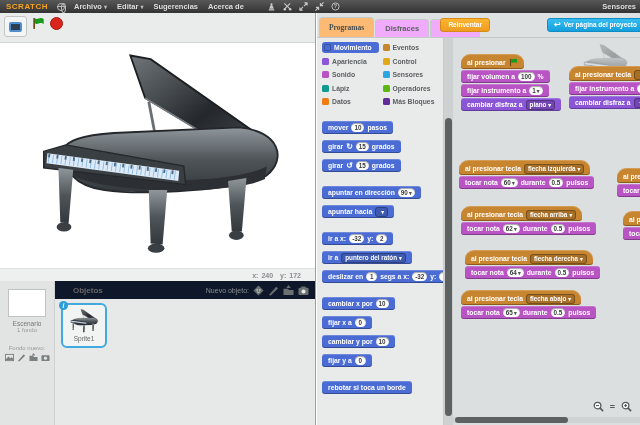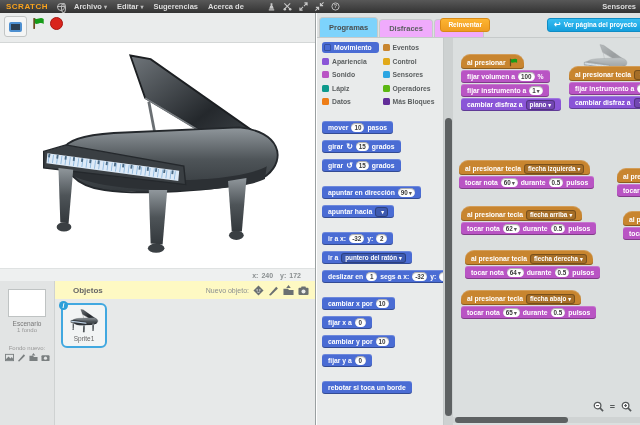--- a/index.html
+++ b/index.html
@@ -28,42 +28,42 @@
   .title-input { height:13px; background:#fff; border:1px solid #b8bcbc; border-radius:2px; font-size:8px; color:#444; padding:0 4px; line-height:12px; }
   .author { font-size:6.5px; color:#888; margin:1px 0 0 3px; }
   .flag-btn, .stop-btn { width:13px; height:13px; margin-top:1px; flex:0 0 auto; }
   .stop-btn { background:#d9251c; border-radius:50%; border:1px solid #a81510; }
 
   .stage { height:225px; background:#fff; display:flex; align-items:center; justify-content:center; overflow:hidden; }
   .stage svg { width:300px; height:212px; }
 
   .coords { height:13px; background:#eef0f0; border-top:1px solid #dfe2e2; display:flex; align-items:center; justify-content:flex-end; gap:3px; padding-right:14px; font-size:7px; color:#8a8f90; font-weight:bold; }
 
-  .sprite-panel { height:144px; display:flex; background:#fef9c3; }
+  .sprite-panel { height:144px; display:flex; background:#0f172a; }
   .sp-left { width:55px; background:#e2e4e4; border-right:1px solid #cfd2d2; display:flex; flex-direction:column; align-items:center; padding-top:8px; }
   .stage-thumb { width:38px; height:28px; background:#fff; border:1px solid #bfc3c3; }
   .sp-label { font-size:6.5px; color:#777; margin-top:3px; }
   .sp-sub { font-size:6px; color:#999; }
   .sp-new { font-size:6px; color:#999; margin-top:12px; }
   .sp-icons { display:flex; gap:3px; margin-top:2px; }
   .sp-right { flex:1; display:flex; flex-direction:column; }
   .obj-header { height:18px; display:flex; align-items:center; padding:0 6px 0 18px; }
   .obj-title { font-size:8px; color:#666; font-weight:bold; }
   .obj-new { margin-left:auto; font-size:7px; color:#8a8f90; display:flex; align-items:center; gap:4px; }
   .sprite-area { flex:1; background:#e7e9e9; padding:4px 6px; }
   .sprite-tile { width:46px; height:45px; background:#f2f4f4; border:2px solid #41a8e0; border-radius:6px; position:relative; display:flex; flex-direction:column; align-items:center; }
   .sprite-tile svg { width:34px; height:26px; margin-top:3px; }
   .sprite-name { font-size:6.5px; color:#666; margin-top:1px; }
   .info-badge { position:absolute; left:-4px; top:-4px; width:9px; height:9px; background:#2d9fd8; color:#fff; border-radius:50%; font-size:6.5px; font-weight:bold; text-align:center; line-height:9px; font-style:italic; }
 
   
   .right-panel { position:absolute; left:317px; top:13px; width:323px; height:412px; background:#dee1e1; }
   .tabs-row { height:25px; background:#dee1e1; border-bottom:1px solid #c6caca; display:flex; align-items:flex-end; padding:0 0 0 2px; position:relative; }
   .tab { height:18px; padding:0 9px; font-size:7.5px; font-weight:bold; color:#5c6061; background:#f0abfc; border:1px solid #c6caca; border-bottom:none; border-radius:4px 4px 0 0; display:flex; align-items:center; margin-right:1px; }
-  .tab.active { background:#7dd3fc; color:#4a4e4f; height:20px; position:relative; z-index:2; }
+  .tab.active { background:#fdba74; color:#4a4e4f; height:20px; position:relative; z-index:2;font-family:Liberation Serif, serif; }
   .btn-remix { position:absolute; right:150px; top:5px; height:14px; padding:0 7px; background:linear-gradient(#fdb531,#ef9c21); border:1px solid #d88a17; border-radius:3px; color:#fff; font-size:6.5px; font-weight:bold; line-height:12px; }
   .btn-view { position:absolute; right:-6px; top:5px; height:14px; padding:0 8px 0 6px; background:linear-gradient(#35bdf2,#149fdd); border:1px solid #0f8cc4; border-radius:3px; color:#fff; font-size:6.5px; font-weight:bold; line-height:12px; display:flex; align-items:center; gap:3px; white-space:nowrap; }
   .btn-view .back-ic { font-size:8px; }
 
   .cat-panel { position:absolute; left:0; top:25px; width:127px; height:77px; background:#e9ebeb; border-right:1px solid #c6caca; padding:4px 0 0 5px; display:flex; }
   .cat-col { width:61px; display:flex; flex-direction:column; gap:2.5px; }
   .cat-item { display:flex; align-items:center; gap:3px; font-size:6.8px; color:#5b5f60; font-weight:bold; height:11px; }
   .cat-swatch { width:7px; height:7px; border-radius:1.5px; flex:0 0 auto; }
   .cat-item.selected { background:#4a6cd4; color:#fff; border-radius:3px; padding:0 3px 0 2px; margin-right:4px; }
 

